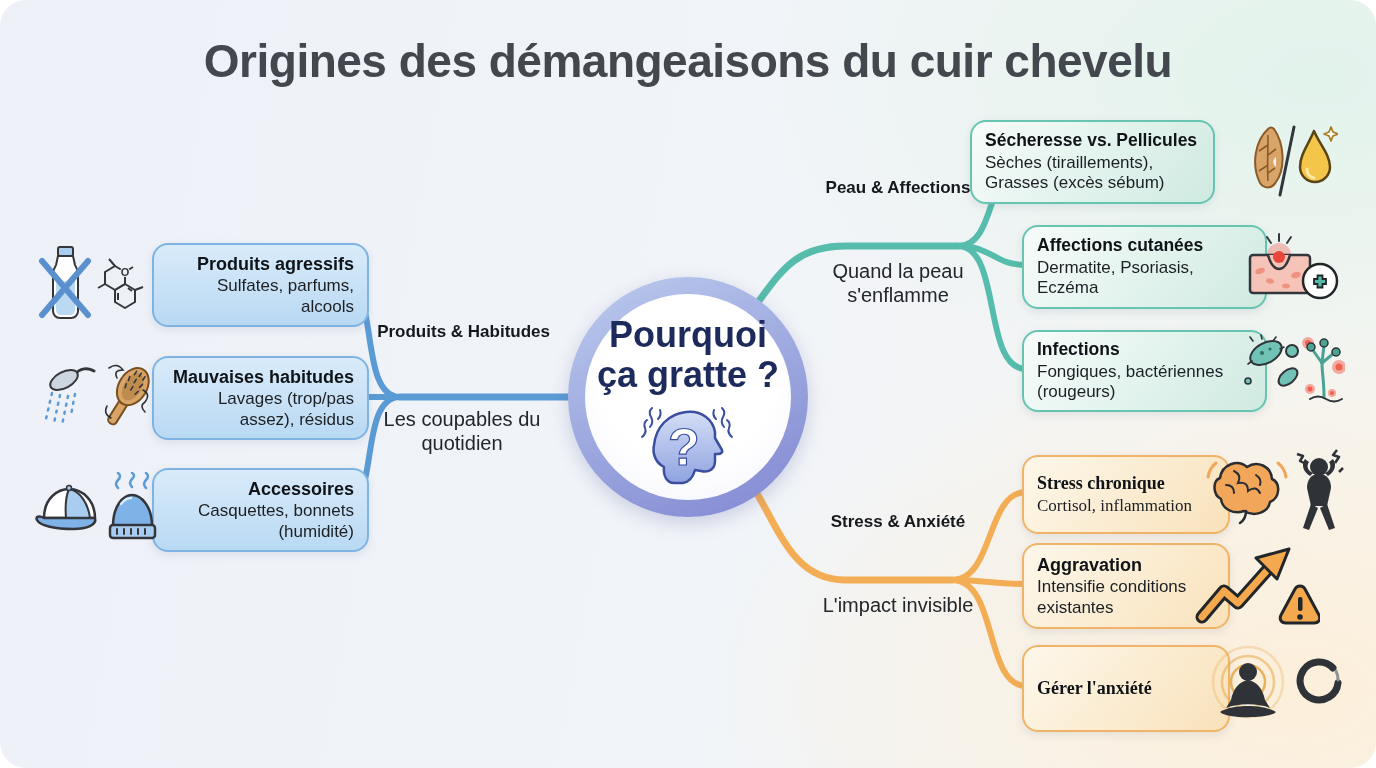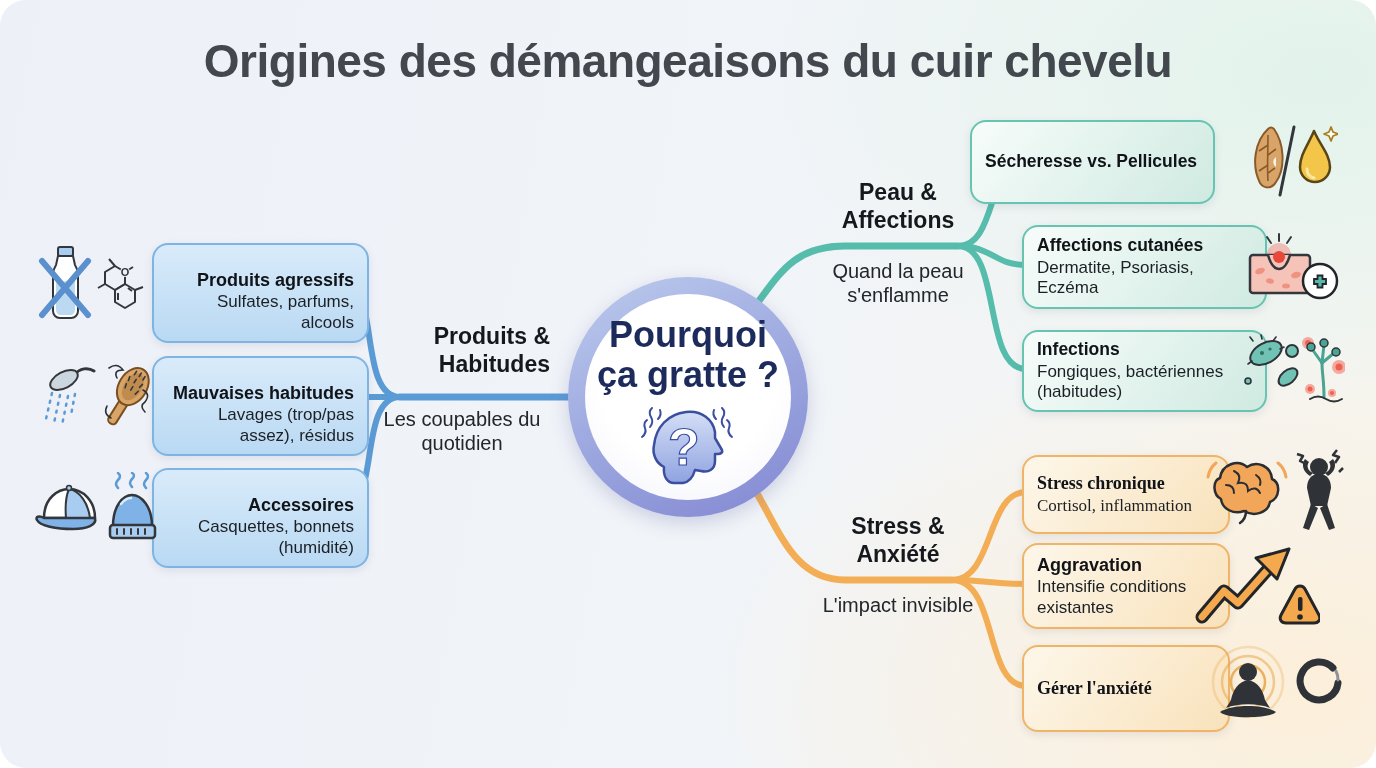--- a/index.html
+++ b/index.html
@@ -14,30 +14,30 @@
   
   .center{position:absolute;left:568px;top:277px;width:240px;height:240px;border-radius:50%;
     background:linear-gradient(155deg,#b9c8ec 5%,#9aa5de 55%,#8287d2 100%);
     box-shadow:0 6px 18px rgba(90,100,160,.25);}
   .center-inner{position:absolute;inset:17px;border-radius:50%;
     background:radial-gradient(circle at 50% 38%,#ffffff 55%,#f2f3fb 100%);
     display:flex;flex-direction:column;align-items:center;justify-content:center;padding-top:6px;}
   .center-text{font-size:36px;font-weight:bold;color:#1d2a5c;text-align:center;line-height:1.12;}
   .center-icon{margin-top:2px;}
   
-  .blabel{position:absolute;width:176px;text-align:center;font-size:23px;font-weight:bold;
+  .blabel{position:absolute;width:176px;text-align:center;font-size:17px;font-weight:bold;
     color:#15181c;line-height:1.22;}
   .bsub{position:absolute;width:176px;text-align:center;font-size:20px;color:#23262b;line-height:1.18;}
   
   .node{position:absolute;display:flex;flex-direction:column;justify-content:center;
     border-radius:16px;box-shadow:0 3px 8px rgba(80,90,120,.12);}
   .node .t{font-weight:bold;font-size:18px;color:#101317;line-height:1.25;}
   .node .d{font-size:17px;color:#1c2025;line-height:1.22;margin-top:1px;}
   .blue{width:194px;background:linear-gradient(180deg,#d9ebfa 0%,#b9d9f3 100%);
-    border:2px solid #7db4e4;text-align:right;padding:16px 13px 0 6px;}
+    border:2px solid #7db4e4;text-align:right;padding:0 13px 0 6px;}
   .teal{width:222px;background:linear-gradient(130deg,#f7fcfa 0%,#cfeae1 100%);
     border:2px solid #66c4b1;text-align:left;padding:0 6px 0 13px;}
   .teal .t{font-size:17.5px;}
   .orange{width:185px;background:linear-gradient(130deg,#fdf7ea 0%,#f9e2bb 100%);
     border:2px solid #efb468;text-align:left;padding:0 6px 0 13px;}
   .icons{position:absolute;display:flex;align-items:center;gap:3px;}
 </style>
 </head>
 <body>
 
@@ -194,28 +194,29 @@
           <path d="M19,57 L19,62"></path>
           <path d="M26,57 L26,62"></path>
           <path d="M33,57 L33,62"></path>
           <path d="M40,57 L40,62"></path>
       </g>
     </svg>
   </div>
 
   <div class="node teal" style="left:970px;top:120px;height:80px;">
     <div class="t">Sécheresse vs. Pellicules</div>
+    <div class="d">Sèches (tiraillements), Grasses (excès sébum)</div>
   </div>
   <div class="node teal" style="left:1022px;top:225px;height:80px;">
     <div class="t">Affections cutanées</div>
     <div class="d">Dermatite, Psoriasis, Eczéma</div>
   </div>
   <div class="node teal" style="left:1022px;top:330px;height:78px;">
     <div class="t">Infections</div>
-    <div class="d">Fongiques, bactériennes (habitudes)</div>
+    <div class="d">Fongiques, bactériennes (rougeurs)</div>
   </div>
 
   <div class="icons" style="left:1246px;top:122px;height:78px;">
     <svg width="92" height="76" viewBox="0 0 92 76">
       <path d="M22,6 C9,18 5,42 14,60 C18,66 26,66 30,59 C40,45 38,20 28,6 C26,4 24,4 22,6 Z" fill="#d9a468" stroke="#8a5a28" stroke-width="2"></path>
       <g stroke="#8a5a28" stroke-width="1.6" fill="none">
         <path d="M22,12 C22,28 21,44 22,58"></path>
         <path d="M22,22 L13,28 M22,32 L30,26 M22,42 L13,48 M22,50 L29,45"></path>
       </g>
       <path d="M30,34 a6,6 0 0,0 0,10" fill="#eef4f1"></path>

